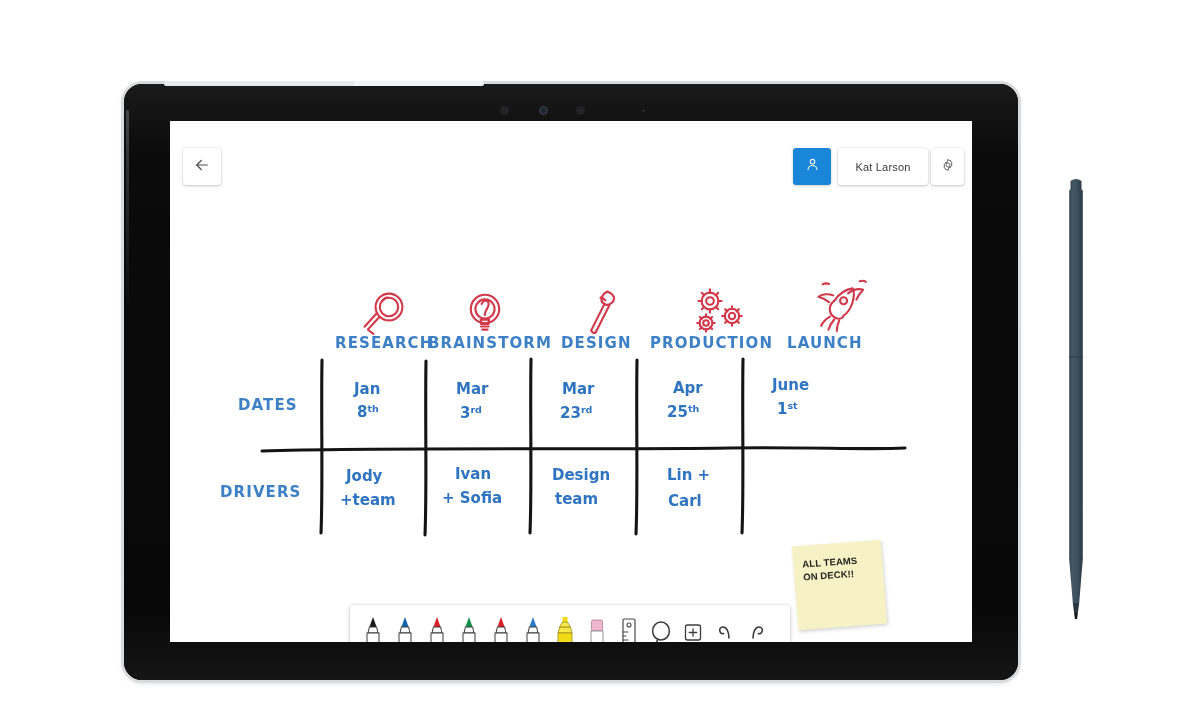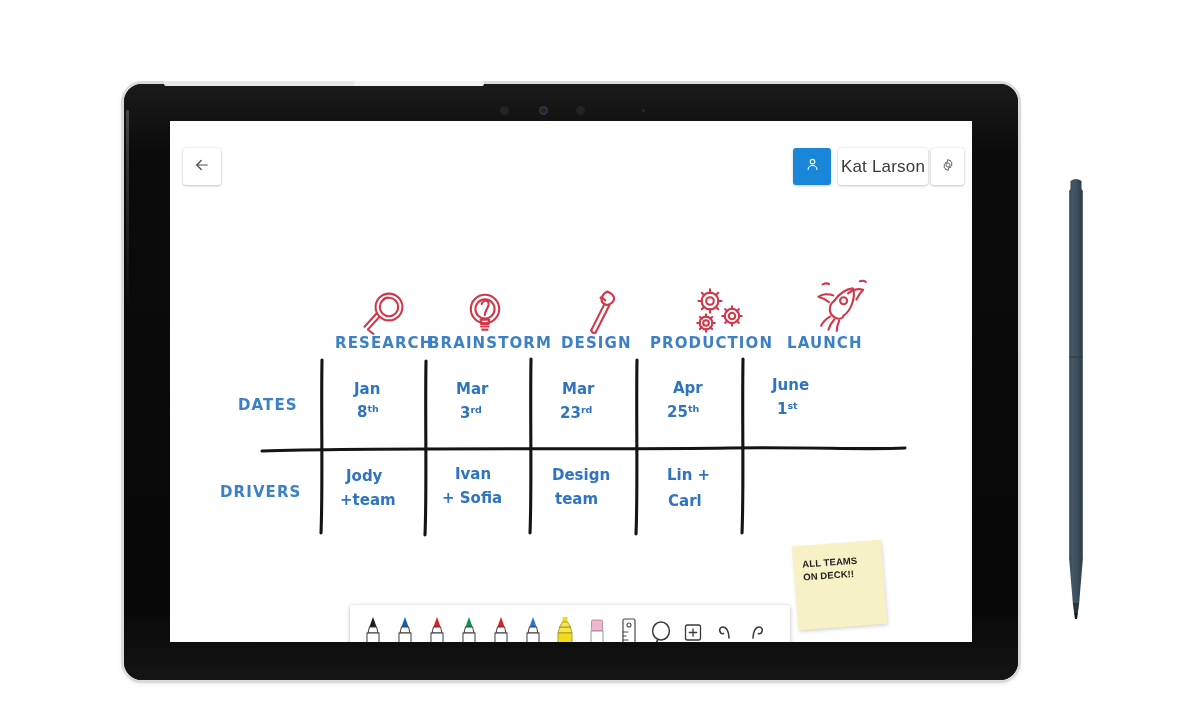--- a/index.html
+++ b/index.html
@@ -50,21 +50,21 @@
   }
   .back-btn{left:13px;top:27px;width:38px;height:37px;}
   .back-btn svg{width:18px;height:18px;}
   .people-btn{
     position:absolute;right:141px;top:27px;width:38px;height:37px;background:#1a86d9;border-radius:3px;
     display:flex;align-items:center;justify-content:center;box-shadow:0 1px 3px rgba(0,0,0,.2);
   }
   .people-btn svg{width:17px;height:17px;}
   .user-chip{
     right:44px;top:27px;width:90px;height:37px;
-    font-size:17px;color:#3a3a3a;letter-spacing:.2px;text-align:center;
+    font-size:11px;color:#3a3a3a;letter-spacing:.2px;text-align:center;
   }
   .settings-btn{right:8px;top:27px;width:33px;height:37px;}
   .settings-btn svg{width:16px;height:16px;}
 
   
   .board{position:absolute;left:0;top:64px;width:100%;height:420px;}
   .board svg{position:absolute;left:0;top:0;width:802px;height:420px;overflow:visible;}
   .ink-red{fill:none;stroke:#d1384a;stroke-linecap:round;stroke-linejoin:round;stroke-width:2.1;}
   .ink-black{fill:none;stroke:#141414;stroke-linecap:round;stroke-linejoin:round;}
   .hand-cap{

